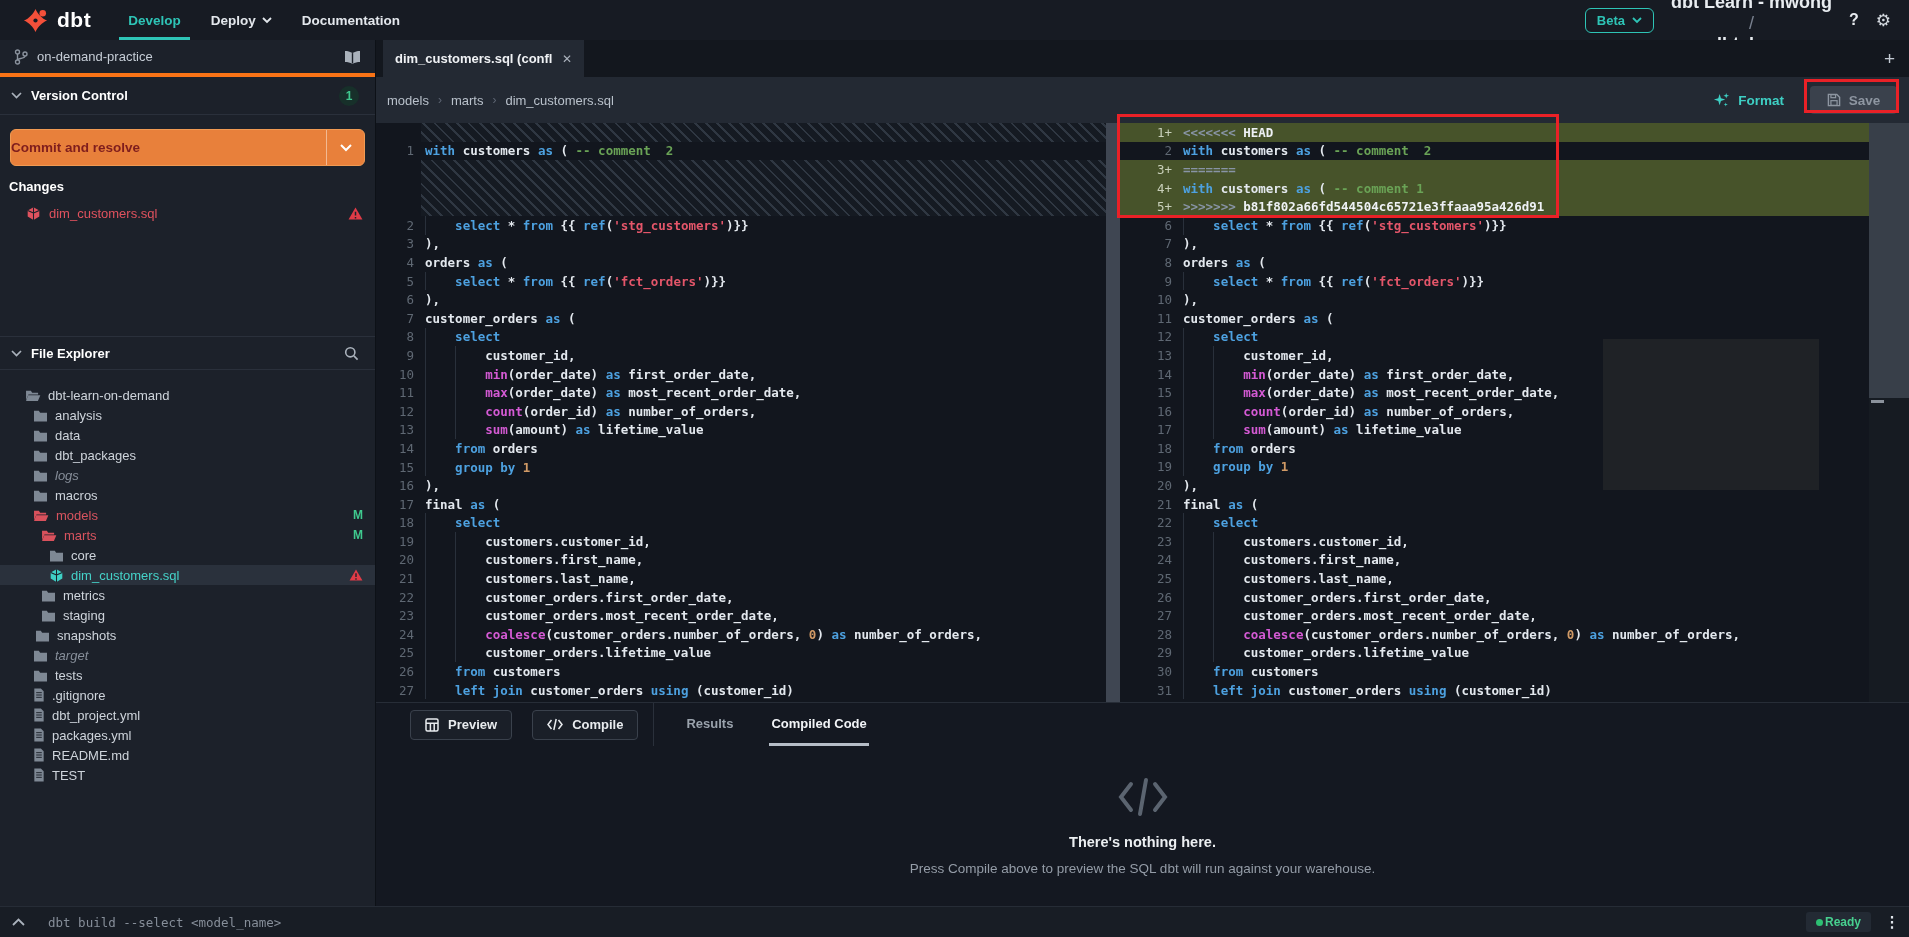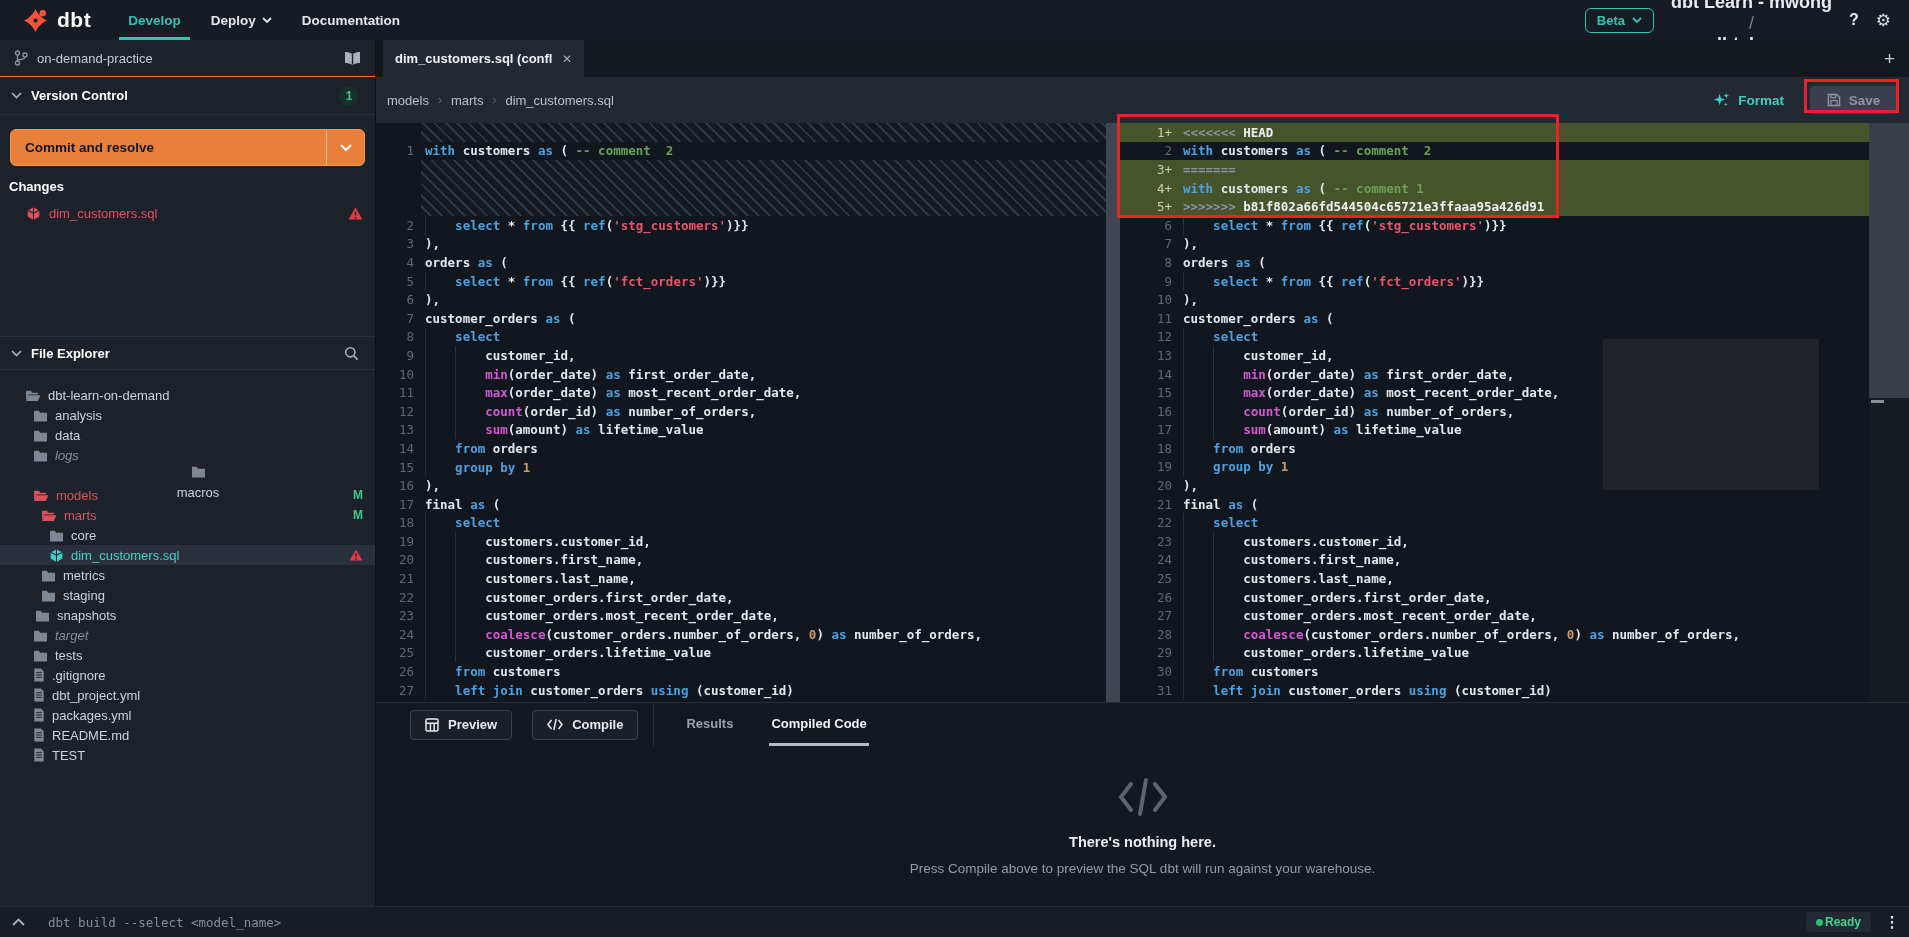--- a/index.html
+++ b/index.html
@@ -23,31 +23,31 @@
   .proj { display:flex; align-items:center; gap:0; font-size:18px; font-weight:bold; color:#e8ecf0;flex-direction:column; }
   .proj .sep { color:#7a8290; font-weight:normal; }
   .icon-q { font-size:16px; font-weight:bold; color:#e8ecf0; }
   .gear-glyph { font-size:17px; color:#d6dbe1; }
 
   
   .middle { display:flex; height:866px; }
 
   
   .sidebar { width:376px; background:#1c212a; border-right:1px solid #0d1117; display:flex; flex-direction:column; }
-  .branch-row { height:37px; display:flex; align-items:center; gap:9px; padding:0 14px; border-bottom:1px solid #f97316; }
+  .branch-row { height:37px; display:flex; align-items:center; gap:9px; padding:0 14px; border-bottom:4px solid #f97316; }
   .branch-name { font-size:13px; color:#c6cdd6; }
   .branch-row .right-ic { margin-left:auto; }
   .vc-header { height:38px; display:flex; align-items:center; gap:9px; padding:0 11px; border-bottom:1px solid #2a303b; }
   .sec-title { font-size:13px; font-weight:bold; color:#fff; }
   .vc-badge { margin-left:auto; margin-right:5px; width:20px; height:20px; border-radius:50%;
     background:#17302a; color:#3fc98e; font-size:12px; font-weight:bold; display:flex; align-items:center; justify-content:center; }
   .vc-body { height:221px; }
   .commit-btn { margin:14px 10px 0 10px; height:37px; background:#e8803b; border:1px solid #f09a53;
     border-radius:6px; display:flex; align-items:stretch; cursor:pointer; }
-  .commit-label { flex:1; display:flex; align-items:center; padding-left:14px; color:#0f172a; font-size:13.5px; font-weight:bold; }
+  .commit-label { flex:1; display:flex; align-items:center; color:#7f1d1d; font-size:13.5px; font-weight:bold; }
   .commit-caret { width:38px; display:flex; align-items:center; justify-content:center; border-left:1px solid rgba(255,255,255,.45); }
   .changes-label { margin:13px 0 0 9px; font-size:13px; font-weight:bold; color:#fff; }
   .changed-row { margin-top:9px; height:21px; display:flex; align-items:center; gap:8px; padding:0 12px 0 26px; cursor:pointer; }
   .changed-row .fname { font-size:13px; color:#e0525e; }
   .changed-row .warn { margin-left:auto; }
   .fe-header { height:34px; display:flex; align-items:center; gap:9px; padding:0 11px;
     border-top:1px solid #2a303b; border-bottom:1px solid #2a303b; }
   .fe-list { padding-top:15px; flex:1; overflow:hidden; }
   .tree-row { height:20px; display:flex; align-items:center; gap:7px; padding-right:12px; font-size:13px; color:#ced4db; cursor:pointer; }
   .tree-row.sel { background:#2a313c; }
@@ -279,29 +279,37 @@
           <span class="lbl">analysis</span>
         </div>
         <div class="tree-row" style="padding-left: 33px;">
           <span>
             <svg width="15" height="13" viewBox="0 0 16 14">
               <path d="M1 2h5.2l1.4 2H15v9.5H1z" fill="#7e8894"></path>
             </svg>
           </span>
           <span class="lbl">data</span>
         </div>
+        <div class="tree-row" style="padding-left: 33px;">
+          <span>
+            <svg width="15" height="13" viewBox="0 0 16 14">
+              <path d="M1 2h5.2l1.4 2H15v9.5H1z" fill="#7e8894"></path>
+            </svg>
+          </span>
+          <span class="lbl">dbt_packages</span>
+        </div>
         <div class="tree-row ital" style="padding-left: 33px;">
           <span>
             <svg width="15" height="13" viewBox="0 0 16 14">
               <path d="M1 2h5.2l1.4 2H15v9.5H1z" fill="#7e8894"></path>
             </svg>
           </span>
           <span class="lbl">logs</span>
         </div>
-        <div class="tree-row" style="padding-left: 33px; flex-direction: column;">
+        <div class="tree-row" style="padding-left: 33px;">
           <span>
             <svg width="15" height="13" viewBox="0 0 16 14">
               <path d="M1 2h5.2l1.4 2H15v9.5H1z" fill="#7e8894"></path>
             </svg>
           </span>
           <span class="lbl">macros</span>
         </div>
         <div class="tree-row red" style="padding-left: 33px;">
           <span>
             <svg width="16" height="13" viewBox="0 0 17 14">

